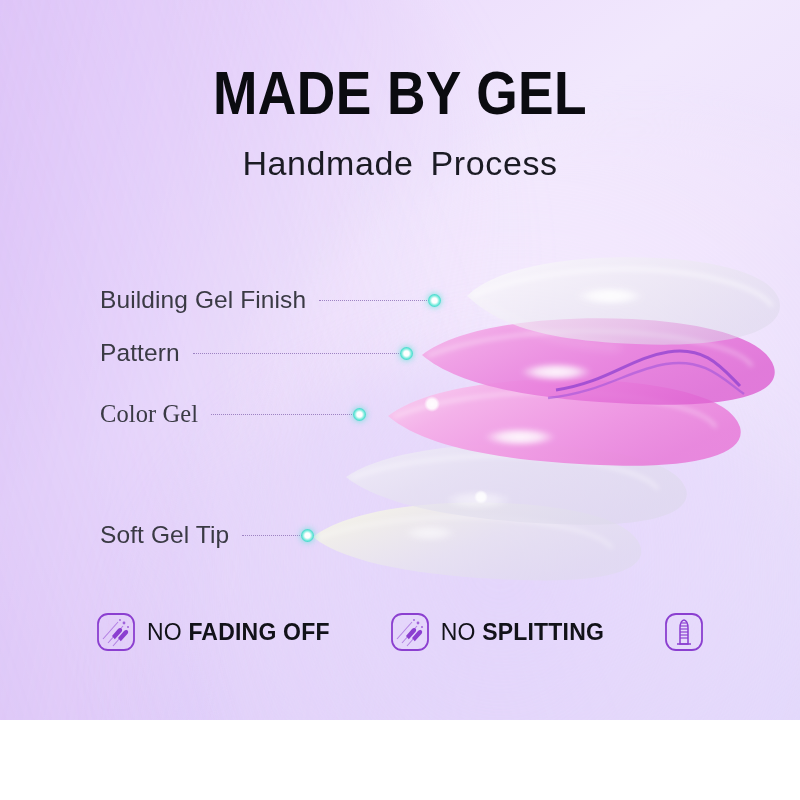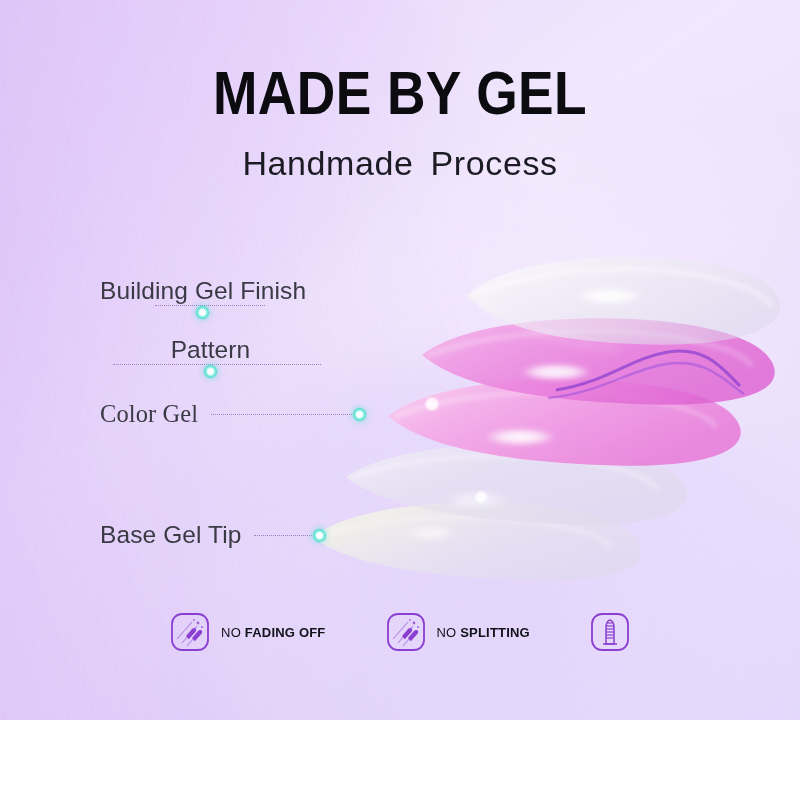--- a/index.html
+++ b/index.html
@@ -168,21 +168,21 @@
     display: flex;
     align-items: center;
     gap: 11px;
   }
   .feat-icon {
     width: 40px;
     height: 40px;
     flex: 0 0 auto;
   }
   .feat-text {
-    font-size: 13px;
+    font-size: 23px;
     color: #121219;
     white-space: nowrap;
     letter-spacing: 0.2px;
   }
   .feat-text .lite { font-weight: 400; }
   .feat-text .bold { font-weight: 700; }
 </style>
 </head>
 <body>
 
@@ -281,41 +281,41 @@
     <g>
       <path d="M467 296 C498 266 576 254 658 258 C734 262 780 280 780 306 C780 334 720 348 636 344 C544 340 500 326 467 296 Z" fill="url(#gWhite)"></path>
       <path d="M473 296 C516 276 590 266 656 270 C712 274 760 288 772 306" fill="none" stroke="#ffffff" stroke-opacity="0.92" stroke-width="2" filter="url(#soft)"></path>
       <ellipse cx="610" cy="296" rx="34" ry="9" fill="url(#gHl)" opacity="0.95" filter="url(#soft)"></ellipse>
       <path d="M480 300 C520 330 560 344 620 348" fill="none" stroke="#ffffff" stroke-opacity="0.6" stroke-width="1.6" filter="url(#softer)"></path>
     </g>
   </svg>
 
   <div class="labels">
 
-    <div class="lab" style="left:100px; top:294px;flex-direction:column;">
+    <div class="lab" style="left:100px; top:300px;">
       <span class="lab-text">Building Gel Finish</span>
       <span class="lab-line" style="width:110px;"></span>
       <span class="lab-dot"></span>
     </div>
 
-    <div class="lab" style="left:100px; top:353px;flex-direction:column;">
+    <div class="lab" style="left:100px; top:353px;">
       <span class="lab-text">Pattern</span>
       <span class="lab-line" style="width:208px;"></span>
       <span class="lab-dot"></span>
     </div>
 
     <div class="lab" style="left:100px; top:414px;font-family:Liberation Serif, serif;">
       <span class="lab-text">Color Gel</span>
       <span class="lab-line" style="width:143px;"></span>
       <span class="lab-dot"></span>
     </div>
 
 
     <div class="lab" style="left:100px; top:535px;">
-      <span class="lab-text">Base Gel Tip</span>
+      <span class="lab-text">Soft Gel Tip</span>
       <span class="lab-line" style="width:60px;"></span>
       <span class="lab-dot"></span>
     </div>
   </div>
 
   <div class="features">
 
     <div class="feat">
       <svg class="feat-icon" viewBox="0 0 40 40">
         <rect x="2" y="2" width="36" height="36" rx="10" ry="10" fill="none" stroke="#8b3fd0" stroke-width="1.8"></rect>

